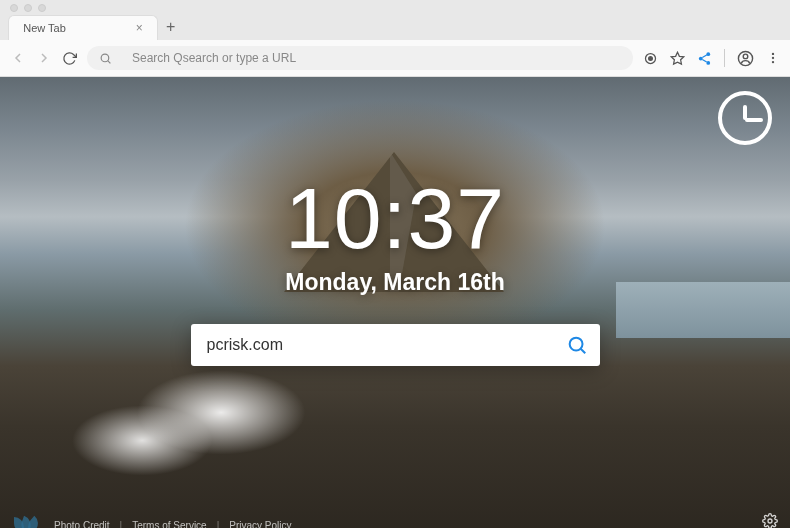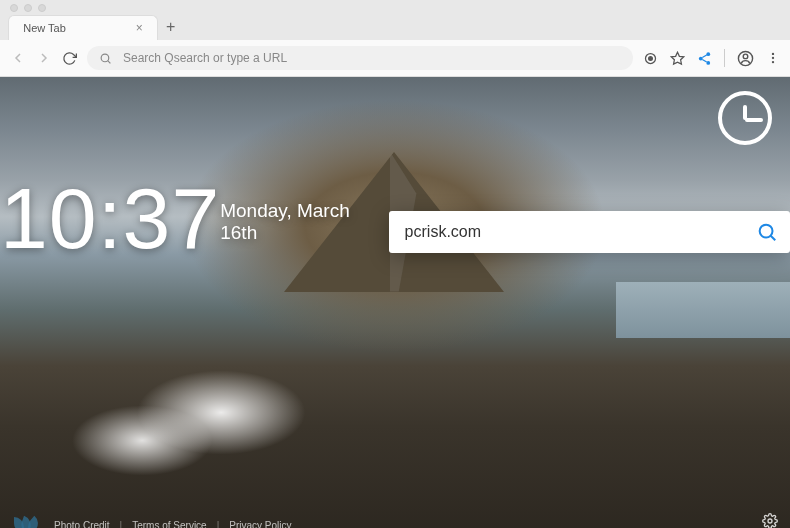--- a/index.html
+++ b/index.html
@@ -55,21 +55,21 @@
     }
     .nav-btn { color: #bbb; cursor: pointer; display:flex; align-items:center;}
     .nav-btn.enabled { color: #555; }
     .url-bar {
       flex: 1;
       background: #f0f0f0;
       border-radius: 14px;
       padding: 5px 12px;
       display: flex;
       align-items: center;
-      gap: 11px;
+      gap: 20px;
       font-size: 12px;
       color: #888;
     }
     .url-bar svg { flex-shrink: 0; }
     .toolbar-icons { display: flex; gap: 12px; align-items:center;}
     .toolbar-icons > * { cursor: pointer; color: #555; display:flex; }
     .divider { width:1px; height:18px; background:#ccc; }
     
     .content {
       position: relative;
@@ -119,35 +119,35 @@
     .clock-icon::before, .clock-icon::after {
       content:''; position:absolute; background:#fff; left:50%; top:50%;
       transform-origin: left center;
     }
     .clock-icon::before { width:15px; height:4px; transform: rotate(-90deg); border-radius:2px;}
     .clock-icon::after { width:18px; height:4px; transform: rotate(0deg); border-radius:2px;}
     .center {
       position: absolute;
       top: 98px; left: 0; right: 0;
       display: flex;
-      flex-direction: row;
+      flex-direction: column;
       align-items: center;
       color: #fff;
       text-shadow: 0 2px 8px rgba(0,0,0,0.4);
     }
     .time {
       font-size: 86px;
       font-weight: 500;
       letter-spacing: 1px;
       line-height: 1;
     }
     .date {
-      font-size: 19px;
+      font-size: 23px;
       margin-top: 8px;
-      font-weight: 400;
+      font-weight: 700;
     }
     .search-box {
       margin-top: 28px;
       width: 409px;
       background: #fff;
       border-radius: 3px;
       display: flex;
       align-items: center;
       padding: 0 12px 0 16px;
       box-shadow: 0 4px 20px rgba(0,0,0,0.3);

